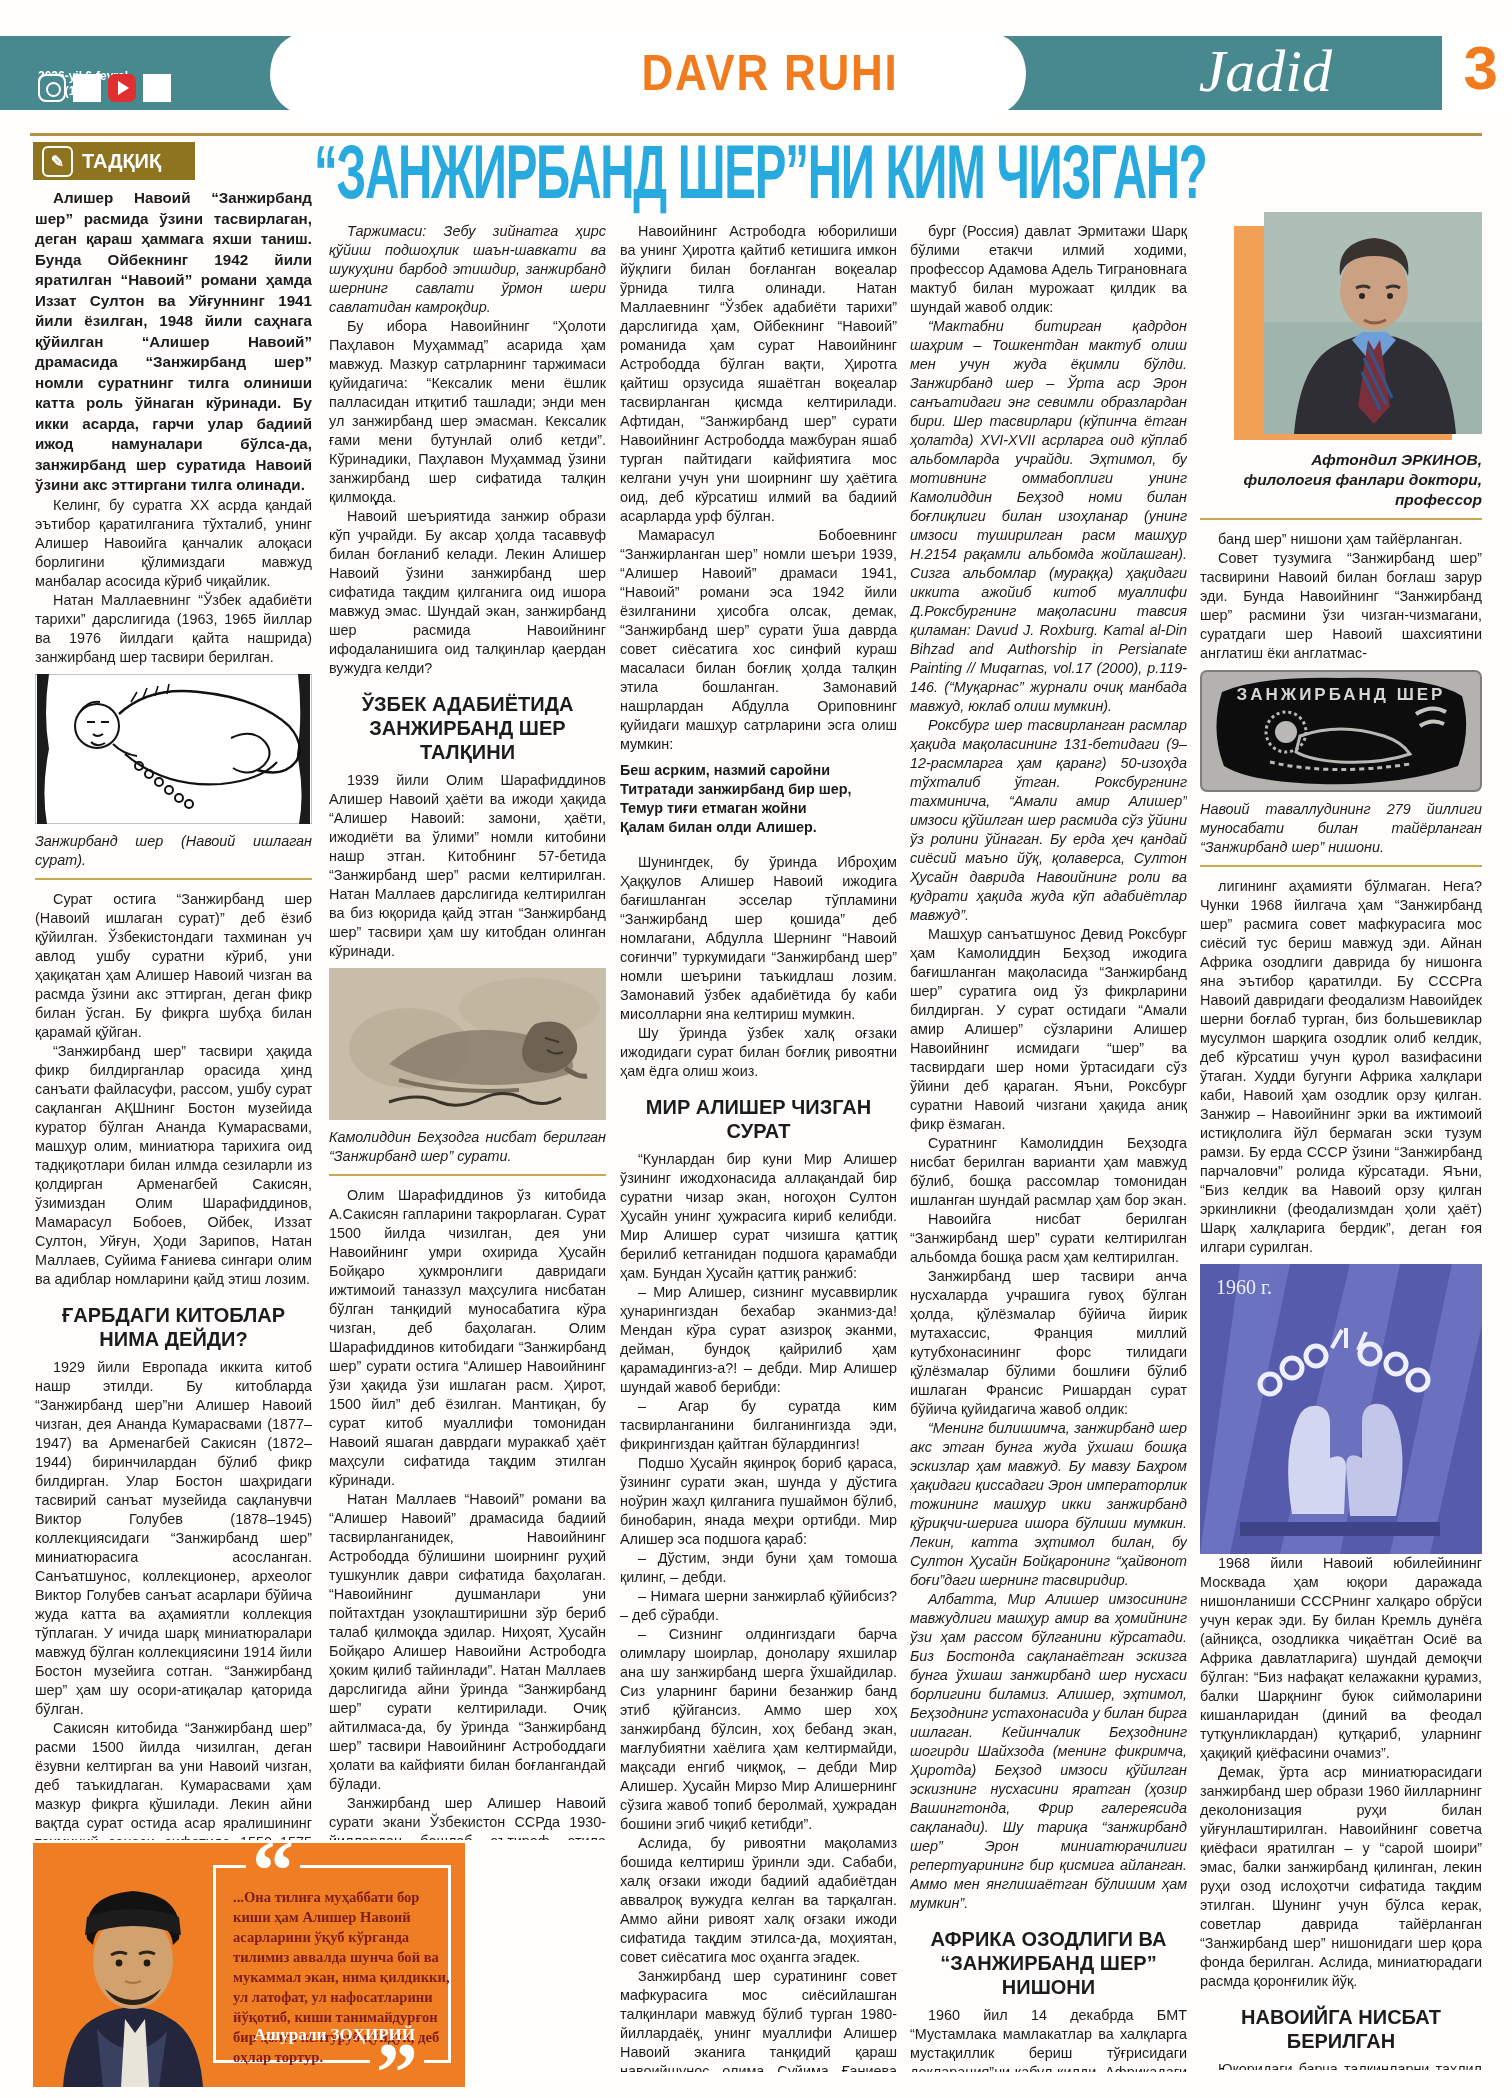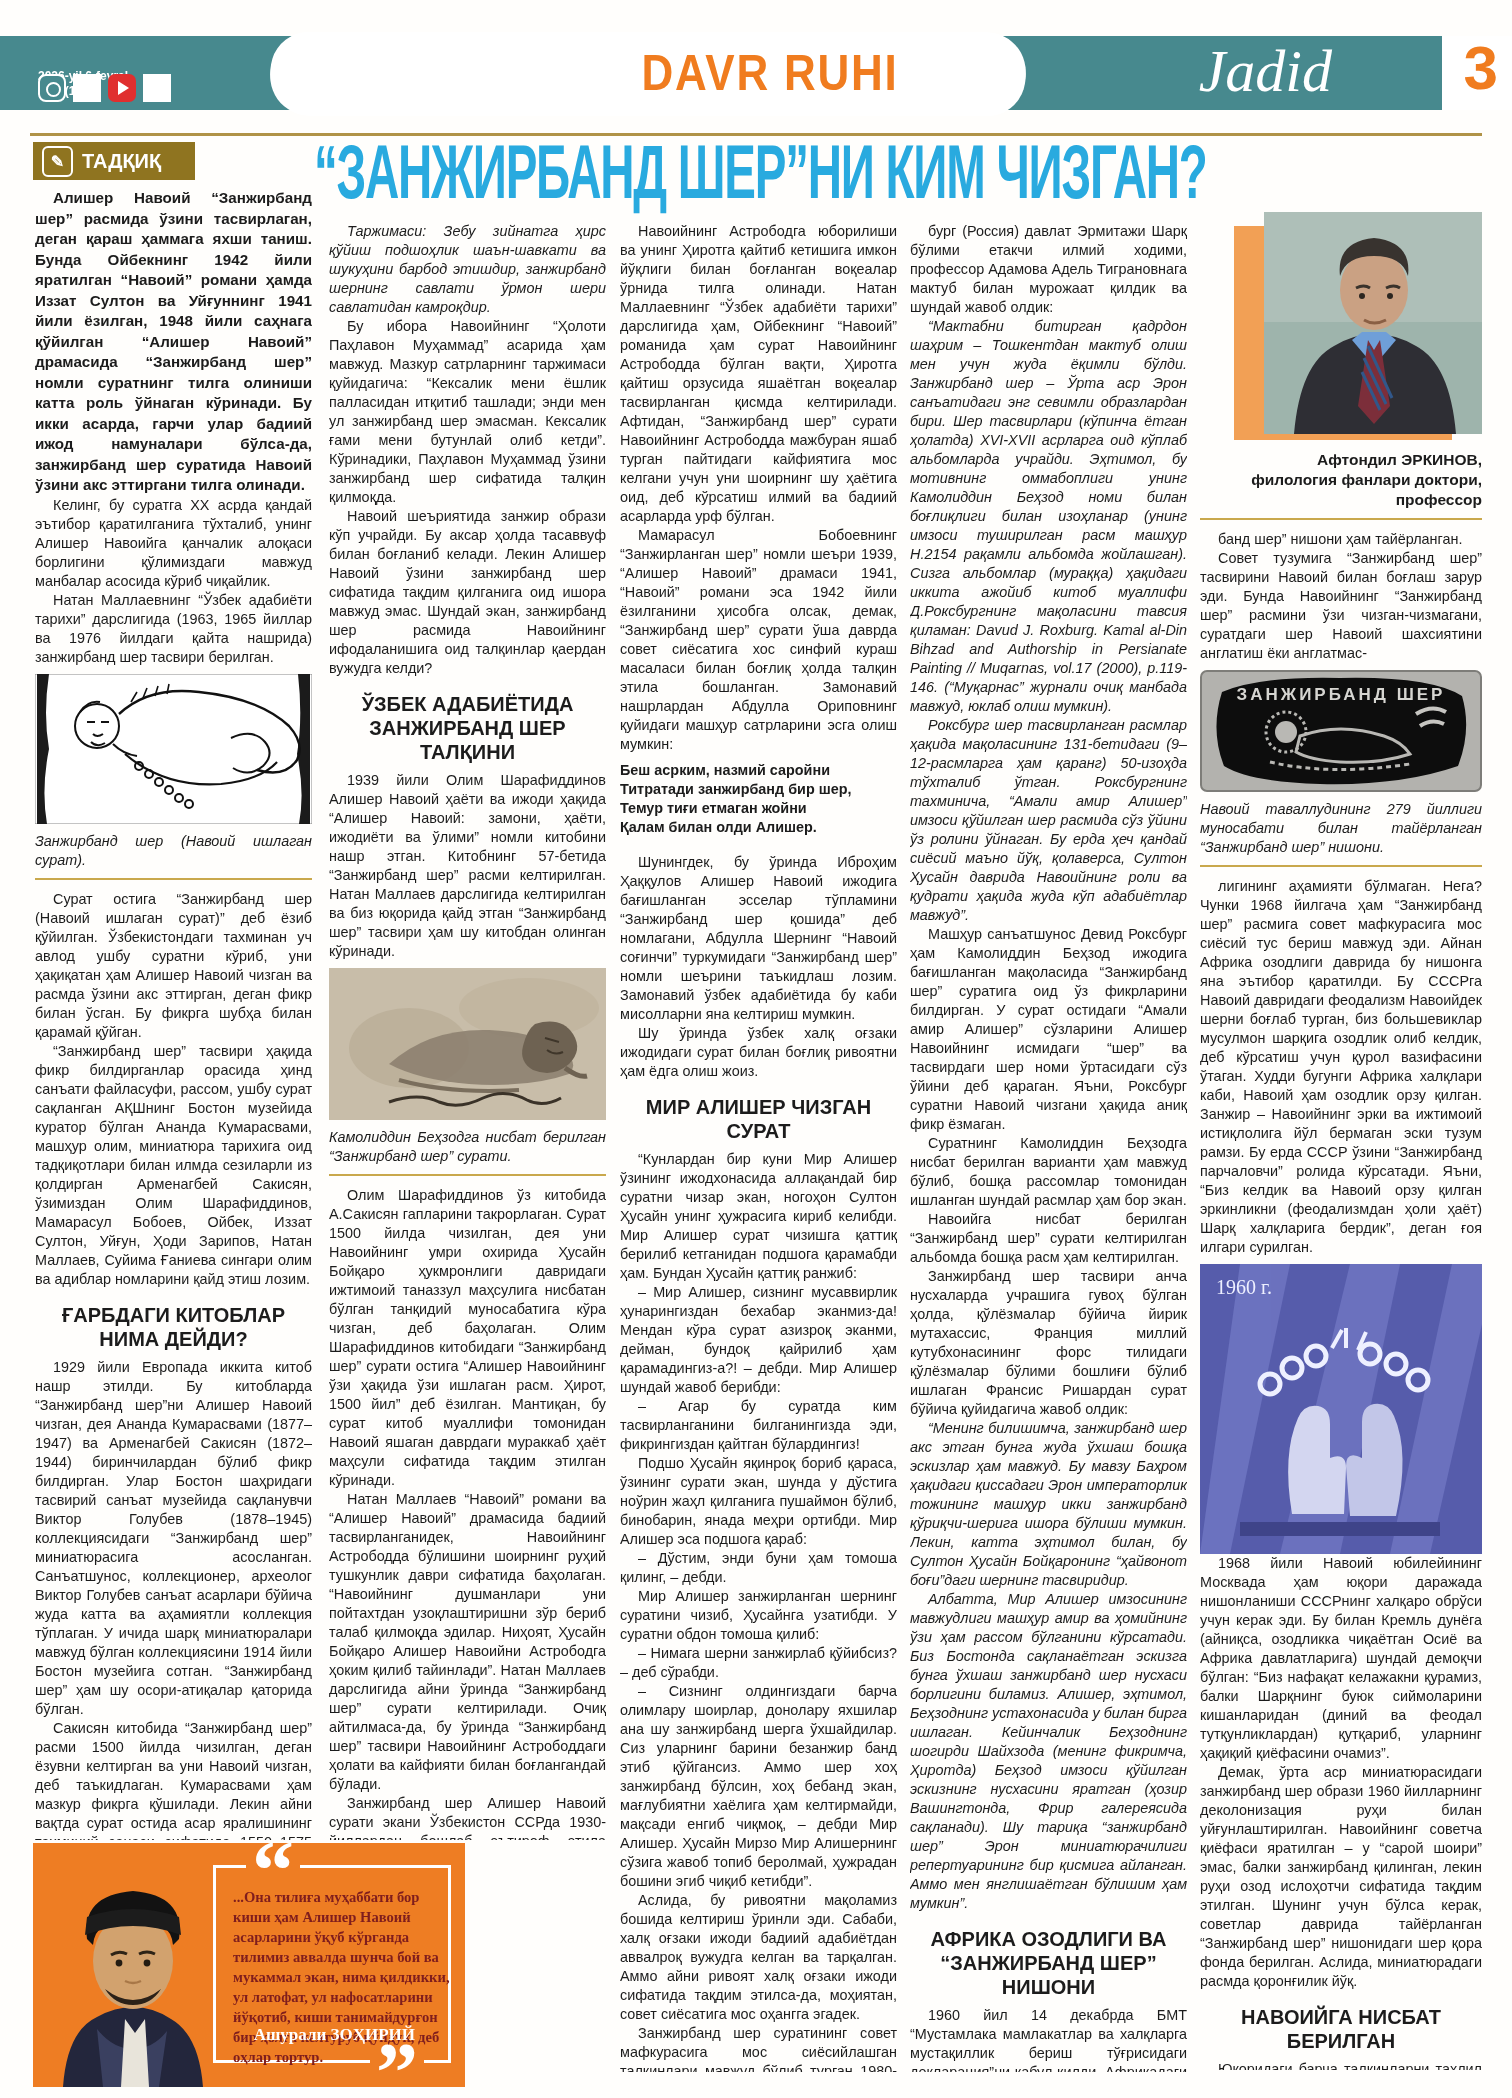--- a/index.html
+++ b/index.html
@@ -52,21 +52,21 @@
   .poem{font-weight:bold;text-indent:0;margin:7px 0 16px;}
   .poem div{text-indent:0;}
   .ital{font-style:italic;}
   .fig{margin:7px 0 0;border-radius:7px;}
   .fig svg{display:block;width:100%;height:auto;}
 
   
   .photo-wrap{position:relative;width:248px;height:232px;margin-left:auto;margin-bottom:6px;}
   .photo-back{position:absolute;left:0;top:14px;width:218px;height:214px;background:#f2a055;}
   .photo{position:absolute;right:0;top:0;width:218px;height:222px;}
-  .credit{text-align:right;font-weight:bold;font-size:15.5px;line-height:20px;text-indent:0;}
+  .credit{text-align:right;font-weight:bold;font-size:15.5px;line-height:20px;text-indent:0;font-style:italic;}
 
   
   .quote-block{position:absolute;left:33px;top:1843px;width:432px;height:244px;background:#ee7d23;overflow:hidden;}
   .q-portrait{position:absolute;left:0;top:0;width:198px;height:244px;}
   .q-frame{position:absolute;left:180px;top:22px;width:232px;height:192px;border:3px solid #fff;}
   .q-mark{position:absolute;color:#fff;font-family:"Liberation Serif",serif;font-weight:bold;
         background:#ee7d23;line-height:.4;font-size:84px;padding:0 6px;}
   .q-open{top:-14px;left:30px;}
   .q-close{bottom:-30px;right:24px;}
   .q-text{position:absolute;left:200px;top:44px;width:222px;color:#7f1d1d;font-family:"Liberation Serif",serif;
@@ -177,21 +177,20 @@
       <div>Қалам билан олди Алишер.</div>
     </div>
     <p>Шунингдек, бу ўринда Иброҳим Ҳаққулов Алишер Навоий ижодига бағишланган эсселар тўпламини “Занжирбанд шер қошида” деб номлагани, Абдулла Шернинг “Навоий соғинчи” туркумидаги “Занжирбанд шер” номли шеърини таъкидлаш лозим. Замонавий ўзбек адабиётида бу каби мисолларни яна келтириш мумкин.</p>
     <p>Шу ўринда ўзбек халқ оғзаки ижодидаги сурат билан боғлиқ ривоятни ҳам ёдга олиш жоиз.</p>
     <div class="sechead">МИР АЛИШЕР ЧИЗГАН СУРАТ</div>
     <p>“Кунлардан бир куни Мир Алишер ўзининг ижодхонасида аллақандай бир суратни чизар экан, ногоҳон Султон Ҳусайн унинг ҳужрасига кириб келибди. Мир Алишер сурат чизишга қаттиқ берилиб кетганидан подшога қарамабди ҳам. Бундан Ҳусайн қаттиқ ранжиб:</p>
     <p>– Мир Алишер, сизнинг мусаввирлик ҳунарингиздан бехабар эканмиз-да! Мендан кўра сурат азизроқ эканми, дейман, бундоқ қайрилиб ҳам қарамадингиз-а?! – дебди. Мир Алишер шундай жавоб берибди:</p>
     <p>– Агар бу суратда ким тасвирланганини билганингизда эди, фикрингиздан қайтган бўлардингиз!</p>
     <p>Подшо Ҳусайн яқинроқ бориб қараса, ўзининг сурати экан, шунда у дўстига ноўрин жаҳл қилганига пушаймон бўлиб, бинобарин, янада меҳри ортибди. Мир Алишер эса подшога қараб:</p>
     <p>– Дўстим, энди буни ҳам томоша қилинг, – дебди.</p>
-    <p>Мир Алишер занжирланган шернинг суратини чизиб, Ҳусайнга узатибди. У суратни обдон томоша қилиб:</p>
     <p>– Нимага шерни занжирлаб қўйибсиз? – деб сўрабди.</p>
     <p>– Сизнинг олдингиздаги барча олимлару шоирлар, донолару яхшилар ана шу занжирбанд шерга ўхшайдилар. Сиз уларнинг барини безанжир банд этиб қўйгансиз. Аммо шер хоҳ занжирбанд бўлсин, хоҳ бебанд экан, мағлубиятни хаёлига ҳам келтирмайди, мақсади енгиб чиқмоқ, – дебди Мир Алишер. Ҳусайн Мирзо Мир Алишернинг сўзига жавоб топиб беролмай, ҳужрадан бошини эгиб чиқиб кетибди”.</p>
     <p>Аслида, бу ривоятни мақоламиз бошида келтириш ўринли эди. Сабаби, халқ оғзаки ижоди бадиий адабиётдан аввалроқ вужудга келган ва тарқалган. Аммо айни ривоят халқ оғзаки ижоди сифатида тақдим этилса-да, моҳиятан, совет сиёсатига мос оҳангга эгадек.</p>
     <p>Занжирбанд шер суратининг совет мафкурасига мос сиёсийлашган талқинлари мавжуд бўлиб турган 1980-йиллардаёқ, унинг муаллифи Алишер Навоий эканига танқидий қараш навоийшунос олима Суйима Ғаниева тадқиқот ва нашрларида бўй кўрсата бошлаган. Масалан, олима ёзишича, 1956 йилдан буён ҳар йили Навоий туғилган куни – 9 февралда ўтказиб келинаётган илмий-анъанавий конференцияларнинг бирида таниқли олим Ҳоди Зариф шоир томонидан чизилган, деб юритиладиган “Занжирбанд шер” расми остидаги “Амали амир Алишер” ёзувининг Навоий дастхати экани масаласини кўтариб чиққан. Лекин олима бу матнни Навоий дастхати эмас, деб ҳисоблаган.</p>
 
   </div>
 
   <div class="col c4">
     <p>бург (Россия) давлат Эрмитажи Шарқ бўлими етакчи илмий ходими, профессор Адамова Адель Тиграновнага мактуб билан мурожаат қилдик ва шундай жавоб олдик:</p>
     <p class="ital">“Мактабни битирган қадрдон шаҳрим – Тошкентдан мактуб олиш мен учун жуда ёқимли бўлди. Занжирбанд шер – Ўрта аср Эрон санъатидаги энг севимли образлардан бири. Шер тасвирлари (кўпинча ётган ҳолатда) XVI-XVII асрларга оид кўплаб альбомларда учрайди. Эҳтимол, бу мотивнинг оммабоплиги унинг Камолиддин Беҳзод номи билан боғлиқлиги билан изоҳланар (унинг имзоси туширилган расм машҳур H.2154 рақамли альбомда жойлашган). Сизга альбомлар (мураққа) ҳақидаги иккита ажойиб китоб муаллифи Д.Роксбургнинг мақоласини тавсия қиламан: Davud J. Roxburg. Kamal al-Din Bihzad and Authorship in Persianate Painting // Muqarnas, vol.17 (2000), p.119-146. (“Муқарнас” журнали очиқ манбада мавжуд, юклаб олиш мумкин).</p>

